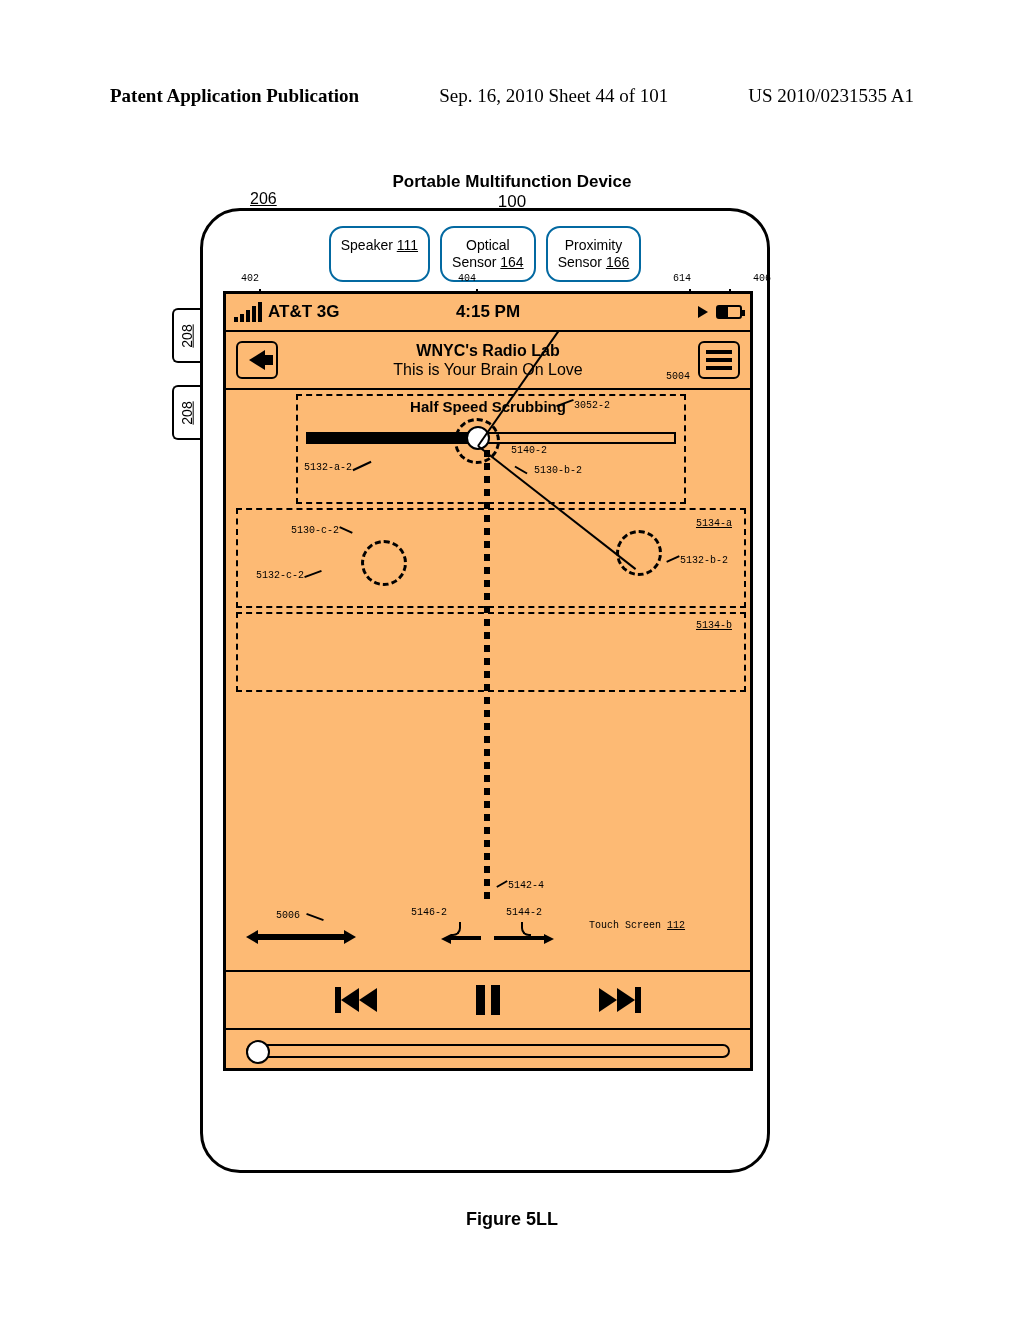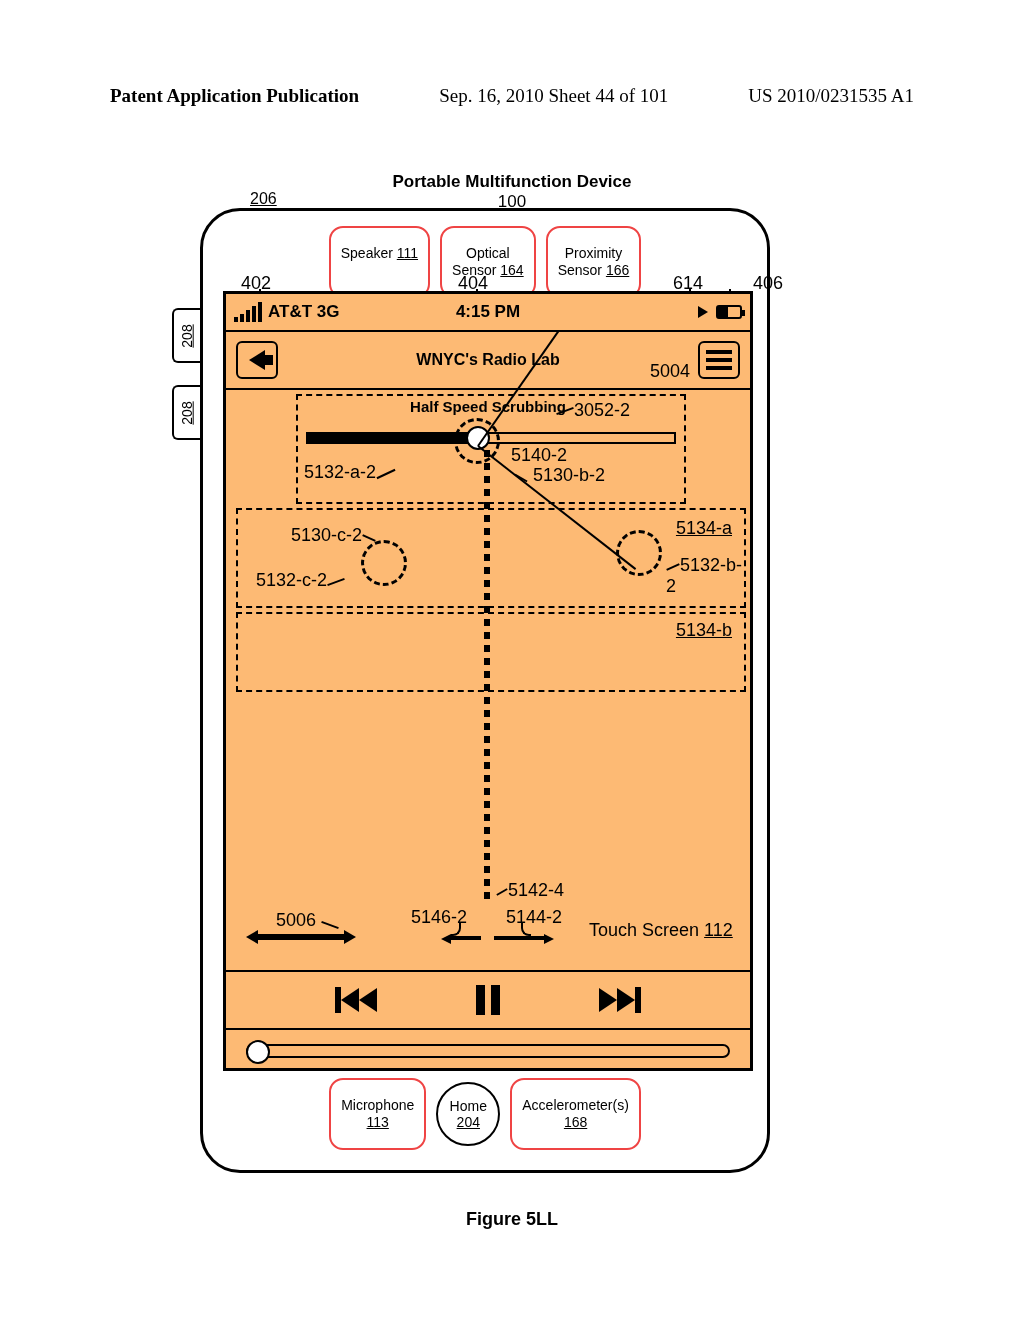--- a/index.html
+++ b/index.html
@@ -85,23 +85,23 @@
   .top-sensors {
     position: absolute;
     top: 15px;
     left: 0;
     width: 100%;
     display: flex;
     justify-content: center;
     gap: 10px;
   }
   .pill {
-    border: 2px solid #ef4444;
+    border: 2px solid #0369a1;
     border-radius: 14px;
-    padding: 17px 10px;
+    padding: 9px 10px;
     font-family: Arial, sans-serif;
     font-size: 14px;
     text-align: center;
     line-height: 1.2;
   }
   .pill .num { text-decoration: underline; }
   .screen {
     position: absolute;
     top: 80px;
     left: 20px;
@@ -268,22 +268,22 @@
   .vdots {
     position: absolute;
     left: 258px;
     top: 60px;
     width: 6px;
     height: 450px;
     background: repeating-linear-gradient(to bottom, #000 0, #000 7px, transparent 7px, transparent 13px);
   }
   .small-ref {
     position: absolute;
-    font-family: Liberation Sans, sans-serif;
-    font-size: 18px;
+    font-family: Liberation Mono, monospace;
+    font-size: 10px;
   }
   .ul { text-decoration: underline; }
   .bottom-scrub {
     position: absolute;
     bottom: 18px;
     left: 20px;
     width: 490px;
     height: 30px;
   }
   .double-arrow-left {
@@ -465,20 +465,21 @@
             </div>
         </div>
       </div>
 
       <div class="nav-bar">
         <div class="back-btn">
           <div class="arrow-left"></div>
         </div>
         <div class="nav-title">
           <div>WNYC's Radio Lab</div>
+          <div style="font-weight:normal;">This is Your Brain On Love</div>
         </div>
         <div class="small-ref" style="right:60px; bottom:6px;">5004</div>
         <div class="list-btn">
           <div></div>
             <div></div>
             <div></div>
         </div>
       </div>
 
       <div class="content-area">
@@ -546,28 +547,16 @@
         </div>
       </div>
 
       <div class="volume-bar">
         <div class="vol-track">
           <div class="vol-handle"></div>
         </div>
       </div>
     </div>
 
-    <div class="bottom-sensors">
-      <div class="pill">
-        <span>Microphone</span><br><span class="num">113</span>
-      </div>
-      <div class="home-btn">
-        <span>Home</span>
-        <span class="ul">204</span>
-      </div>
-      <div class="pill">
-        <span>Accelerometer(s)</span><br><span class="num">168</span>
-      </div>
-    </div>
   </div>
 
   <div class="figure-label">Figure 5LL</div>
 </div>
 
 </body></html>

